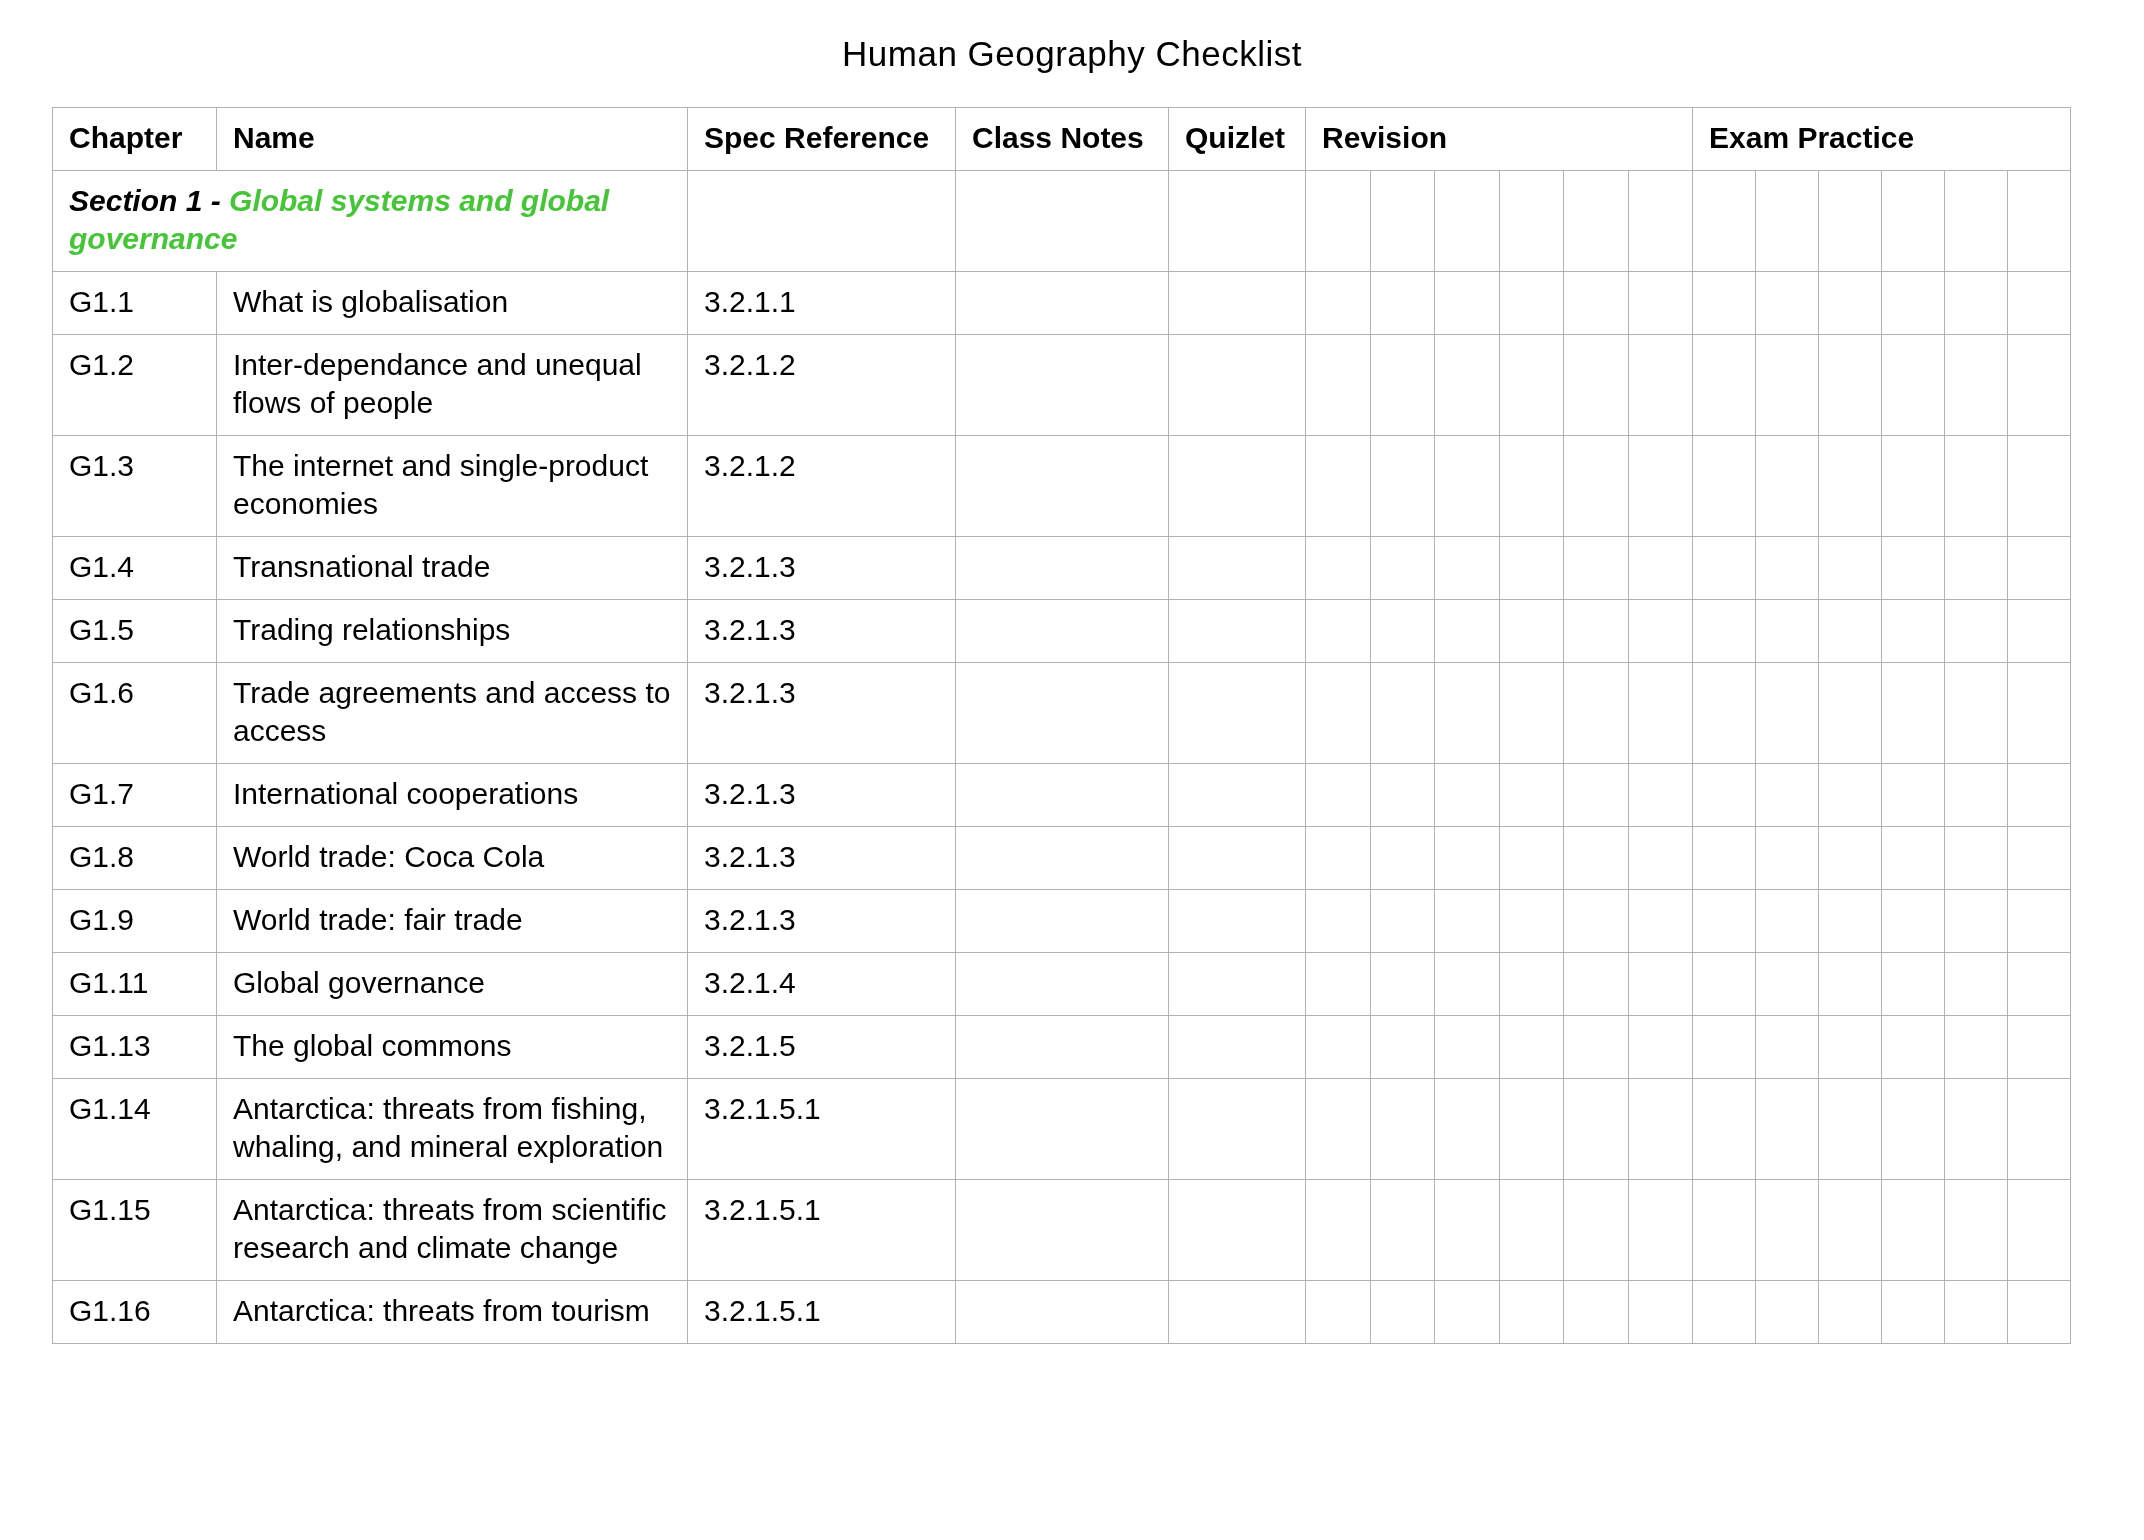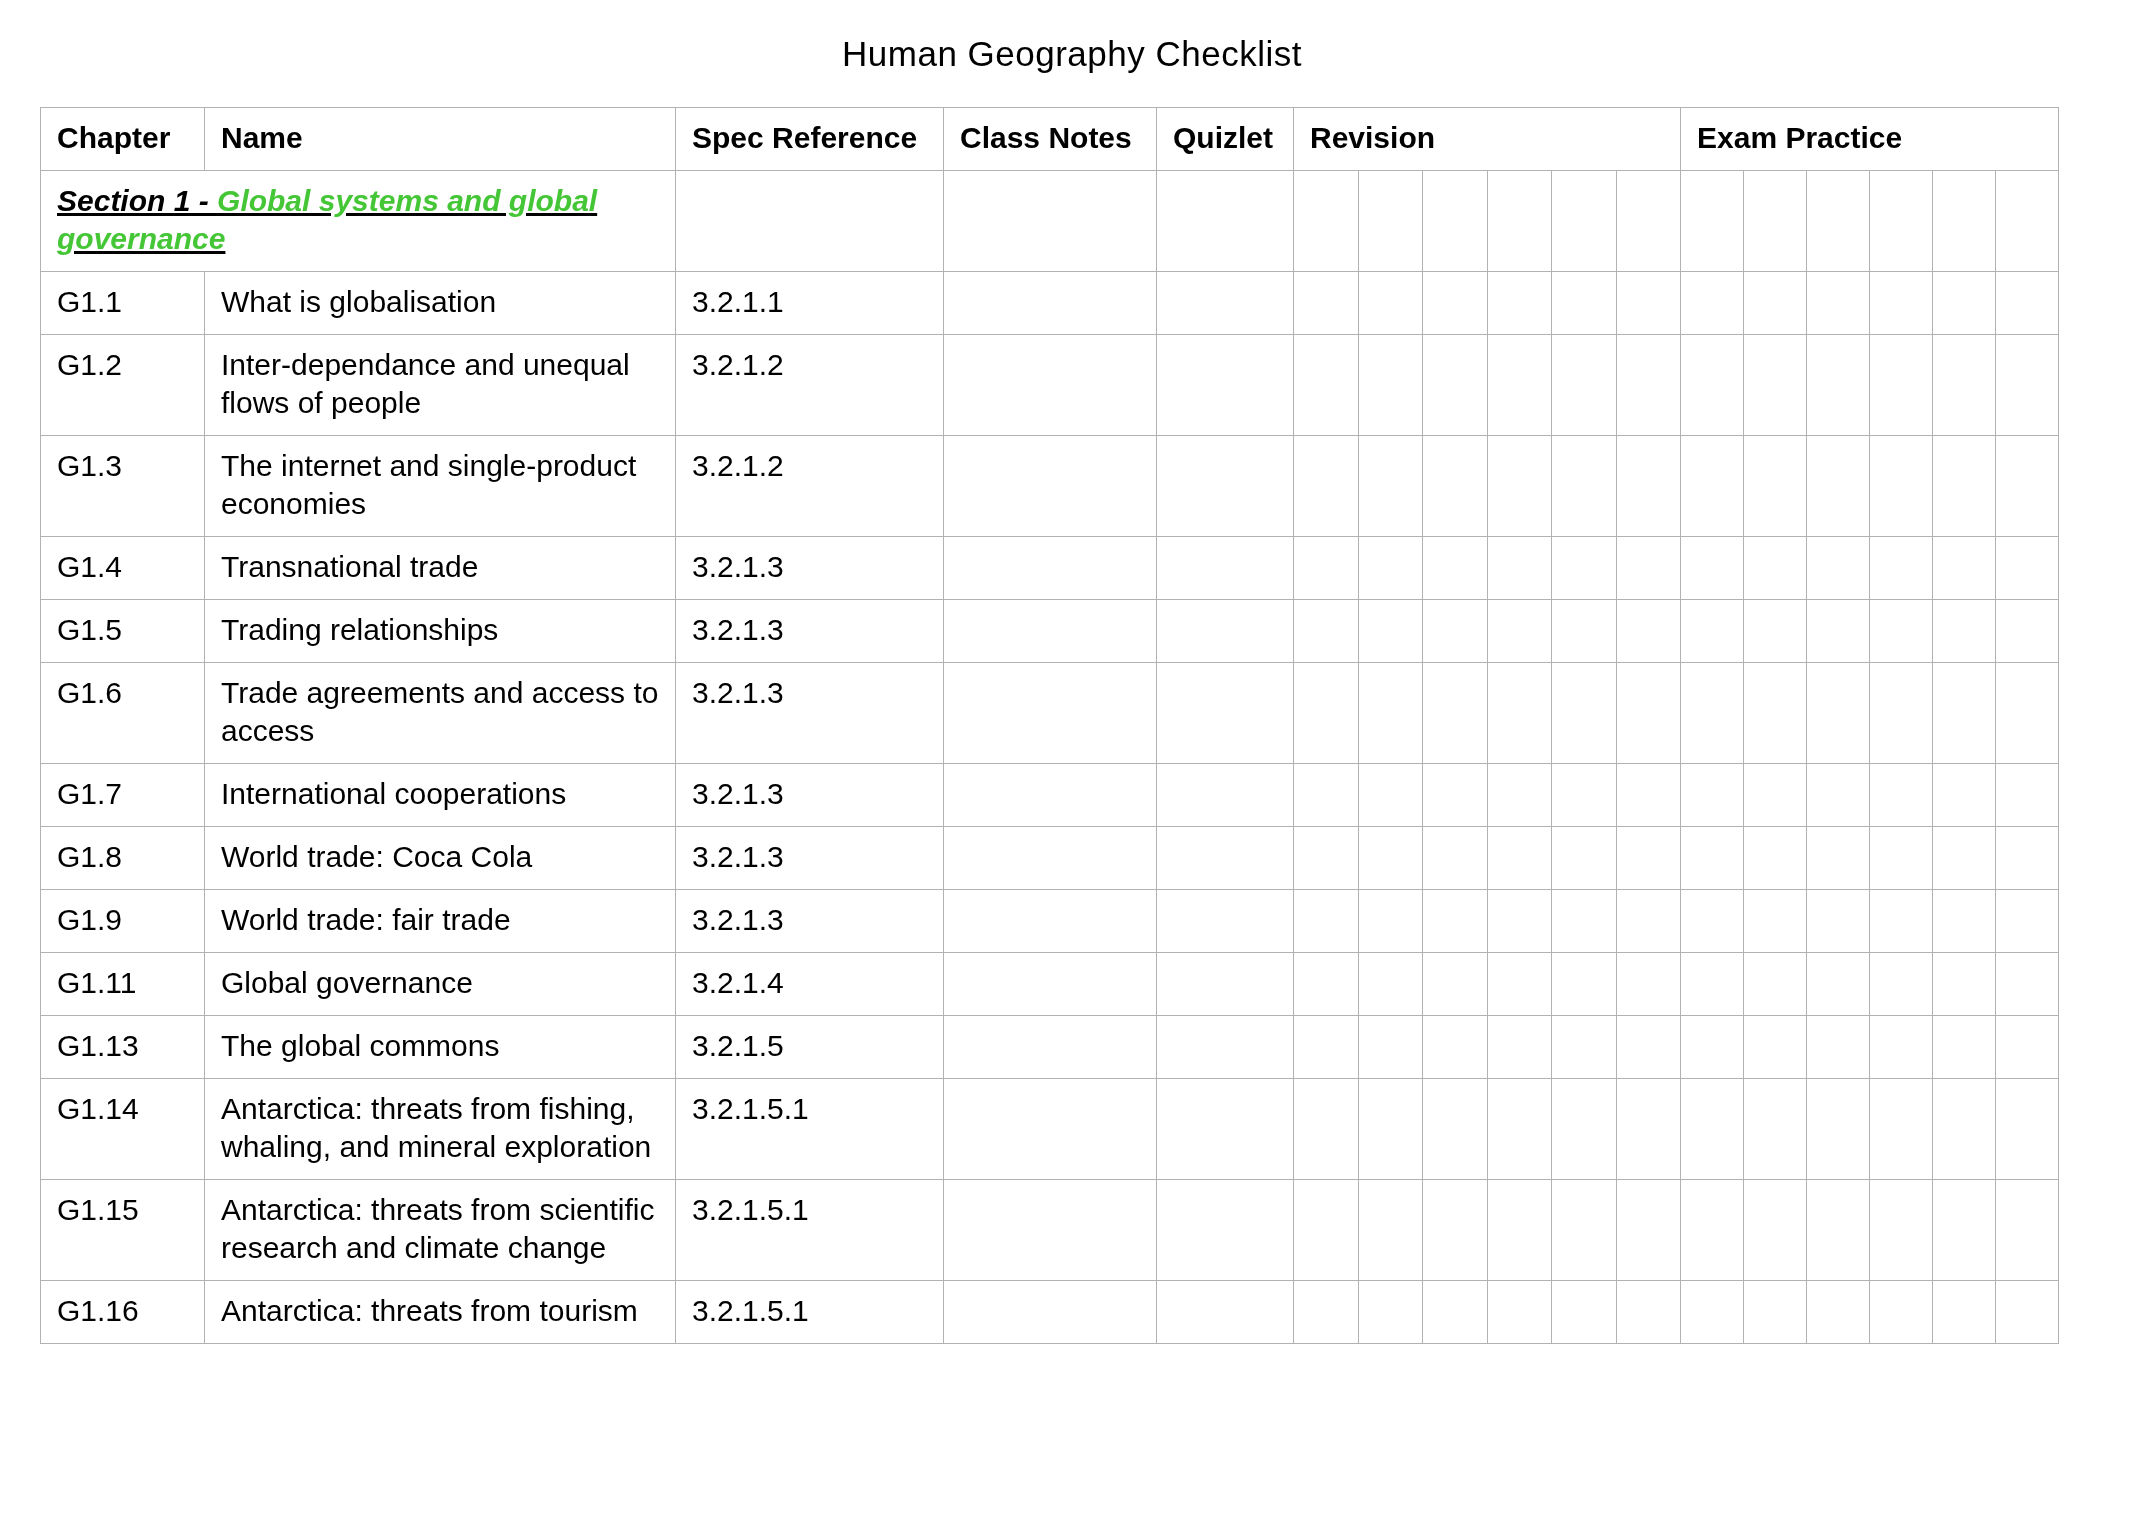--- a/index.html
+++ b/index.html
@@ -17,21 +17,21 @@
     line-height: 48px;
     font-size: 35px;
     font-weight: 500;
     text-align: center;
     letter-spacing: 0.5px;
   }
   table.checklist {
     border-collapse: collapse;
     table-layout: fixed;
     width: 2018px;
-    margin-left: 40px;
+    margin-left: 52px;
     margin-top: 29px;
   }
   table.checklist td, table.checklist th {
     border: 1.5px solid #b2b2b2;
     vertical-align: top;
     padding: 11px 8px 13px 16px;
     font-size: 30px;
     line-height: 38px;
     overflow: hidden;
   }
@@ -40,21 +40,20 @@
     font-weight: bold;
     white-space: nowrap;
   }
   td.tick-cell {
     padding: 0;
   }
   .section-cell {
     font-weight: bold;
     font-style: italic;
     padding-bottom: 27px;
-    text-decoration: underline;
   }
   .chapter-cell, .spec-cell {
     white-space: nowrap;
   }
 </style>
 </head>
 <body>
 
 <h1 class="doc-title">Human Geography Checklist</h1>
 

